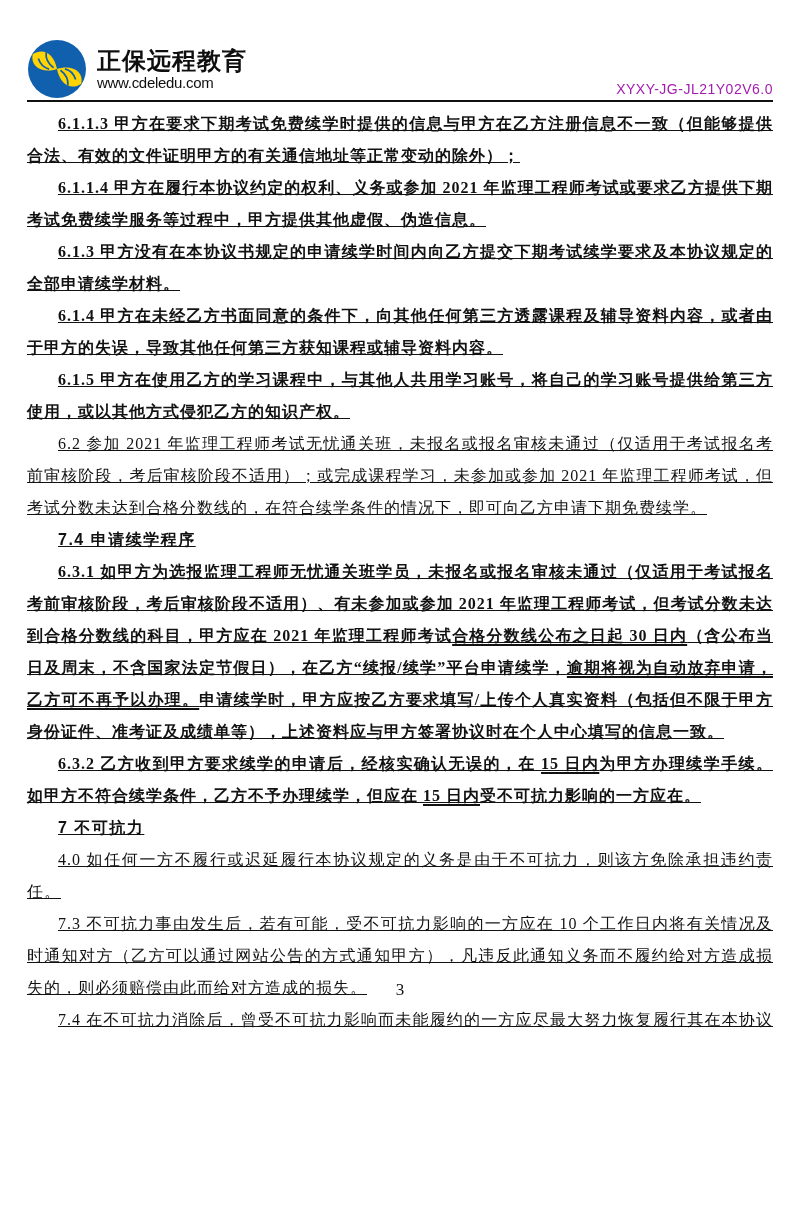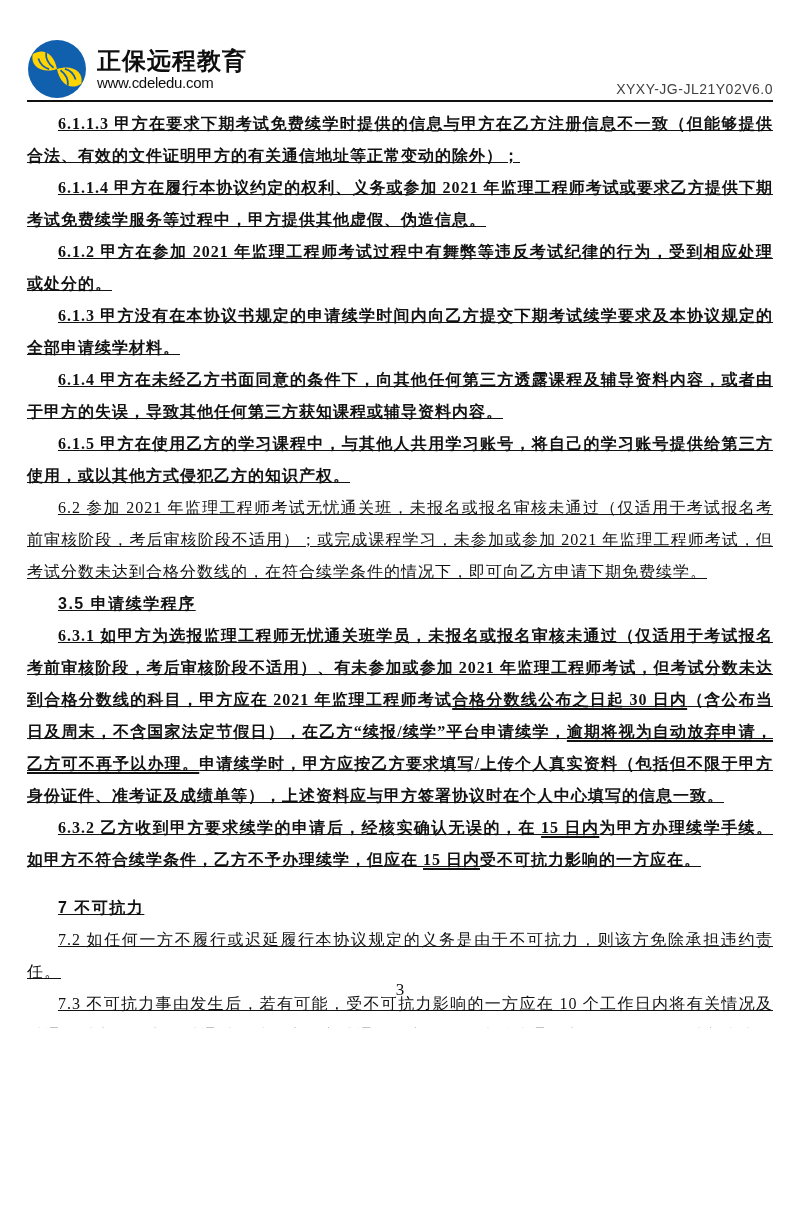--- a/index.html
+++ b/index.html
@@ -40,21 +40,21 @@
     font-weight: 400;
     font-size: 15px;
     line-height: 17px;
     letter-spacing: -0.3px;
     color: #0f0f0f;
   }
   .doc-code {
     font-family: "Liberation Sans", "DejaVu Sans", sans-serif;
     font-size: 14px;
     letter-spacing: 0.5px;
-    color: #404040;
+    color: #a21caf;
     padding-bottom: 1px;
     white-space: nowrap;
   }
   .rule {
     position: absolute;
     top: 100px; left: 27px; right: 27px;
     border-top: 2px solid #101010;
   }
   
   .doc-body {
@@ -69,21 +69,21 @@
     text-indent: 31px;
     color: #121212;
     text-decoration: underline;
   }
   .para.bold { font-weight: 700; }
   .para.heading {
     font-weight: 700;
     font-family: "Liberation Sans", "DejaVu Sans", sans-serif;
     letter-spacing: 1.5px;
   }
-  .gap-before { margin-top: 16px; }
+  .gap-before { }
   .u {
     text-decoration: underline;
     text-underline-offset: 3px;
     text-decoration-thickness: 1.5px;
   }
   
   .footer {
     position: absolute;
     left: 0; right: 0; bottom: 28px;
     text-align: center;
@@ -117,30 +117,29 @@
       </div>
     </div>
     <div class="doc-code">XYXY-JG-JL21Y02V6.0</div>
   </div>
 
   <div class="rule"></div>
 
   <div class="doc-body">
     <p class="para bold">6.1.1.3 甲方在要求下期考试免费续学时提供的信息与甲方在乙方注册信息不一致（但能够提供合法、有效的文件证明甲方的有关通信地址等正常变动的除外）；</p>
     <p class="para bold">6.1.1.4 甲方在履行本协议约定的权利、义务或参加 2021 年监理工程师考试或要求乙方提供下期考试免费续学服务等过程中，甲方提供其他虚假、伪造信息。</p>
-    <p class="para bold">6.1.2 甲方在参加 2021 年监理工程师考试过程中有舞弊等违反考试纪律的行为，受到相应处理或处分的。</p>
     <p class="para bold">6.1.3 甲方没有在本协议书规定的申请续学时间内向乙方提交下期考试续学要求及本协议规定的全部申请续学材料。</p>
     <p class="para bold">6.1.4 甲方在未经乙方书面同意的条件下，向其他任何第三方透露课程及辅导资料内容，或者由于甲方的失误，导致其他任何第三方获知课程或辅导资料内容。</p>
     <p class="para bold">6.1.5 甲方在使用乙方的学习课程中，与其他人共用学习账号，将自己的学习账号提供给第三方使用，或以其他方式侵犯乙方的知识产权。</p>
     <p class="para">6.2 参加 2021 年监理工程师考试无忧通关班，未报名或报名审核未通过（仅适用于考试报名考前审核阶段，考后审核阶段不适用）；或完成课程学习，未参加或参加 2021 年监理工程师考试，但考试分数未达到合格分数线的，在符合续学条件的情况下，即可向乙方申请下期免费续学。</p>
-    <p class="para heading">3.5 申请续学程序</p>
+    <p class="para heading">7.4 申请续学程序</p>
     <p class="para bold"><span>6.3.1 如甲方为选报监理工程师无忧通关班学员，未报名或报名审核未通过（仅适用于考试报名考前审核阶段，考后审核阶段不适用）、有未参加或参加 2021 年监理工程师考试，但考试分数未达到合格分数线的科目，甲方应在 2021 年监理工程师考试</span><span class="u">合格分数线公布之日起 30 日内</span><span>（含公布当日及周末，不含国家法定节假日），在乙方“续报/续学”平台申请续学，</span><span class="u">逾期将视为自动放弃申请，乙方可不再予以办理。</span><span>申请续学时，甲方应按乙方要求填写/上传个人真实资料（包括但不限于甲方身份证件、准考证及成绩单等），上述资料应与甲方签署协议时在个人中心填写的信息一致。</span></p>
     <p class="para bold"><span>6.3.2 乙方收到甲方要求续学的申请后，经核实确认无误的，在 </span><span class="u">15 日内</span><span>为甲方办理续学手续。如甲方不符合续学条件，乙方不予办理续学，但应在 </span><span class="u">15 日内</span><span>受不可抗力影响的一方应在。</span></p>
     <p class="para heading gap-before">7 不可抗力</p>
-    <p class="para">7.2 如任何一方不履行或迟延履行本协议规定的义务是由于不可抗力，则该方免除承担违约责任。</p>
+    <p class="para">4.0 如任何一方不履行或迟延履行本协议规定的义务是由于不可抗力，则该方免除承担违约责任。</p>
     <p class="para">7.3 不可抗力事由发生后，若有可能，受不可抗力影响的一方应在 10 个工作日内将有关情况及时通知对方（乙方可以通过网站公告的方式通知甲方），凡违反此通知义务而不履约给对方造成损失的，则必须赔偿由此而给对方造成的损失。</p>
     <p class="para">7.4 在不可抗力消除后，曾受不可抗力影响而未能履约的一方应尽最大努力恢复履行其在本协议项下的义务。</p>
 
   </div>
 
   <div class="footer">
     <span>3</span>
   </div>
 
 </div>

